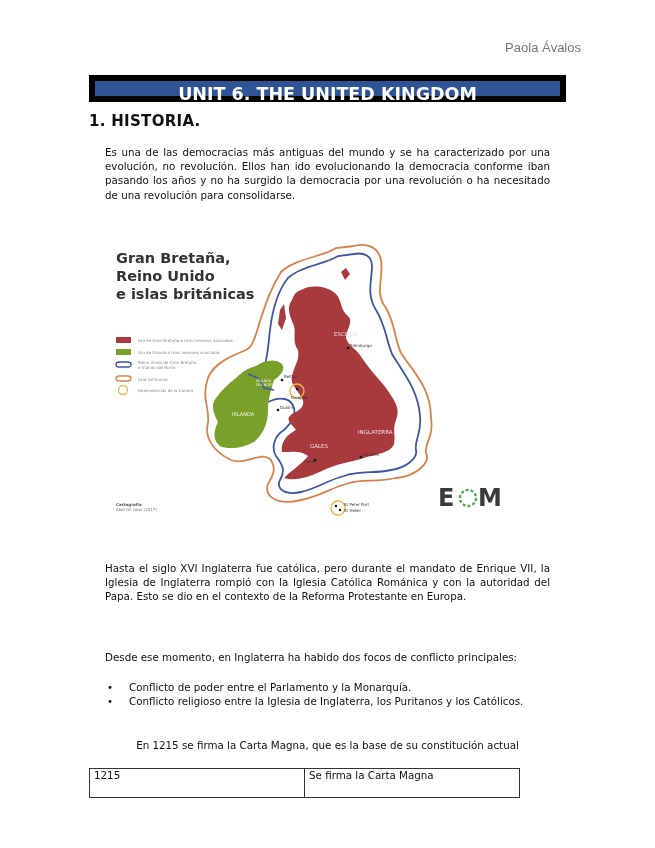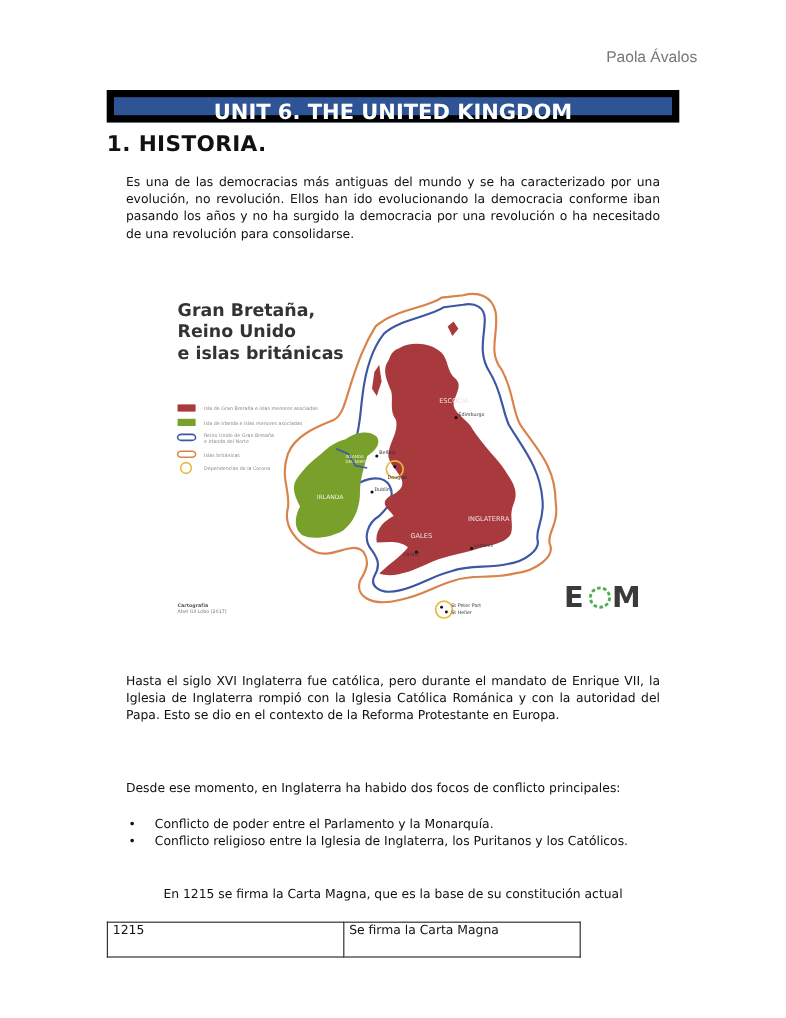--- a/index.html
+++ b/index.html
@@ -5,29 +5,29 @@
   html, body { margin: 0; padding: 0; background: #ffffff; }
   body { width: 655px; height: 848px; position: relative; overflow: hidden;
          font-family: "DejaVu Sans", "Liberation Sans", sans-serif; color: #111; }
   .author { position: absolute; right: 74px; top: 40px; font-family: Liberation Sans, sans-serif;
             font-size: 13px; color: #777; }
   .title-bar { position: absolute; left: 89px; top: 75px; width: 477px; height: 27px;
                background: #2f5496; border: 6px solid #000000; box-sizing: border-box;
                color: #fff; text-align: center; font-weight: bold; font-size: 17.5px;
                line-height: 26px; letter-spacing: 0px; font-family: "DejaVu Sans", sans-serif; }
   .content { position: absolute; left: 89px; top: 113px; width: 477px; font-size: 10.3px; line-height: 14.2px; }
-  h2 { margin: 0; font-size: 18px; font-weight: bold; line-height: 16px; letter-spacing: 0.3px; }
+  h2 { margin: 0; font-size: 15px; font-weight: bold; line-height: 16px; letter-spacing: 0.3px; }
   p { margin: 16px; text-align: justify; }
   .gap { height: 14px; }
-  .map-wrap { position: absolute; left: 128px; top: 238px; width: 428px; height: 282px; }
+  .map-wrap { position: absolute; left: 96px; top: 238px; width: 428px; height: 282px; }
   .p2 { position: absolute; left: 89px; top: 531px; width: 477px; font-size: 10.3px; line-height: 14.2px; }
   ul { margin: 0; padding-left: 40px; list-style: none; }
   ul li { position: relative; padding-left: 0; }
   ul li::before { content: "•"; position: absolute; left: -22px; }
-  table { border-collapse: collapse; width: 395px; margin-top: 0; }
+  table { border-collapse: collapse; width: 431px; margin-top: 0; }
   td { border: 1px solid #333; vertical-align: top; height: 28px; padding: 0 4px; font-size: 10.3px; line-height: 13px; }
 </style>
 </head>
 <body>
 
 <div class="author">Paola Ávalos</div>
 
 <div class="title-bar">UNIT 6. THE UNITED KINGDOM</div>
 
 <div class="content">

